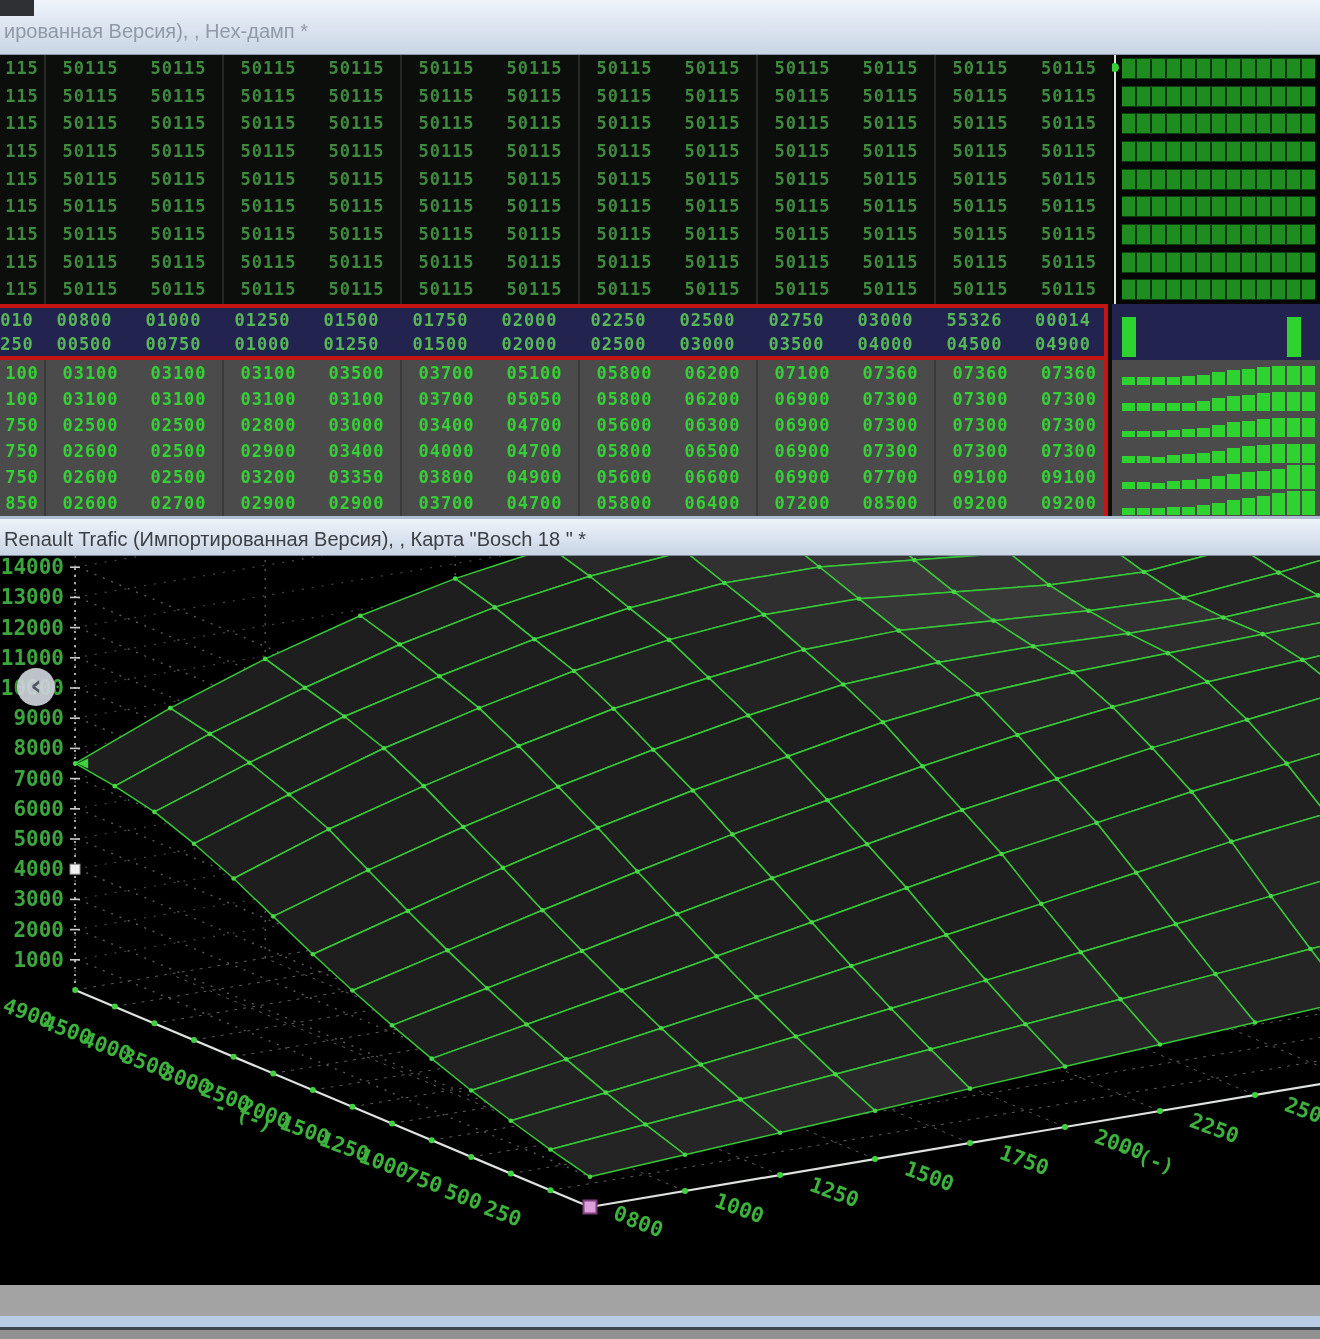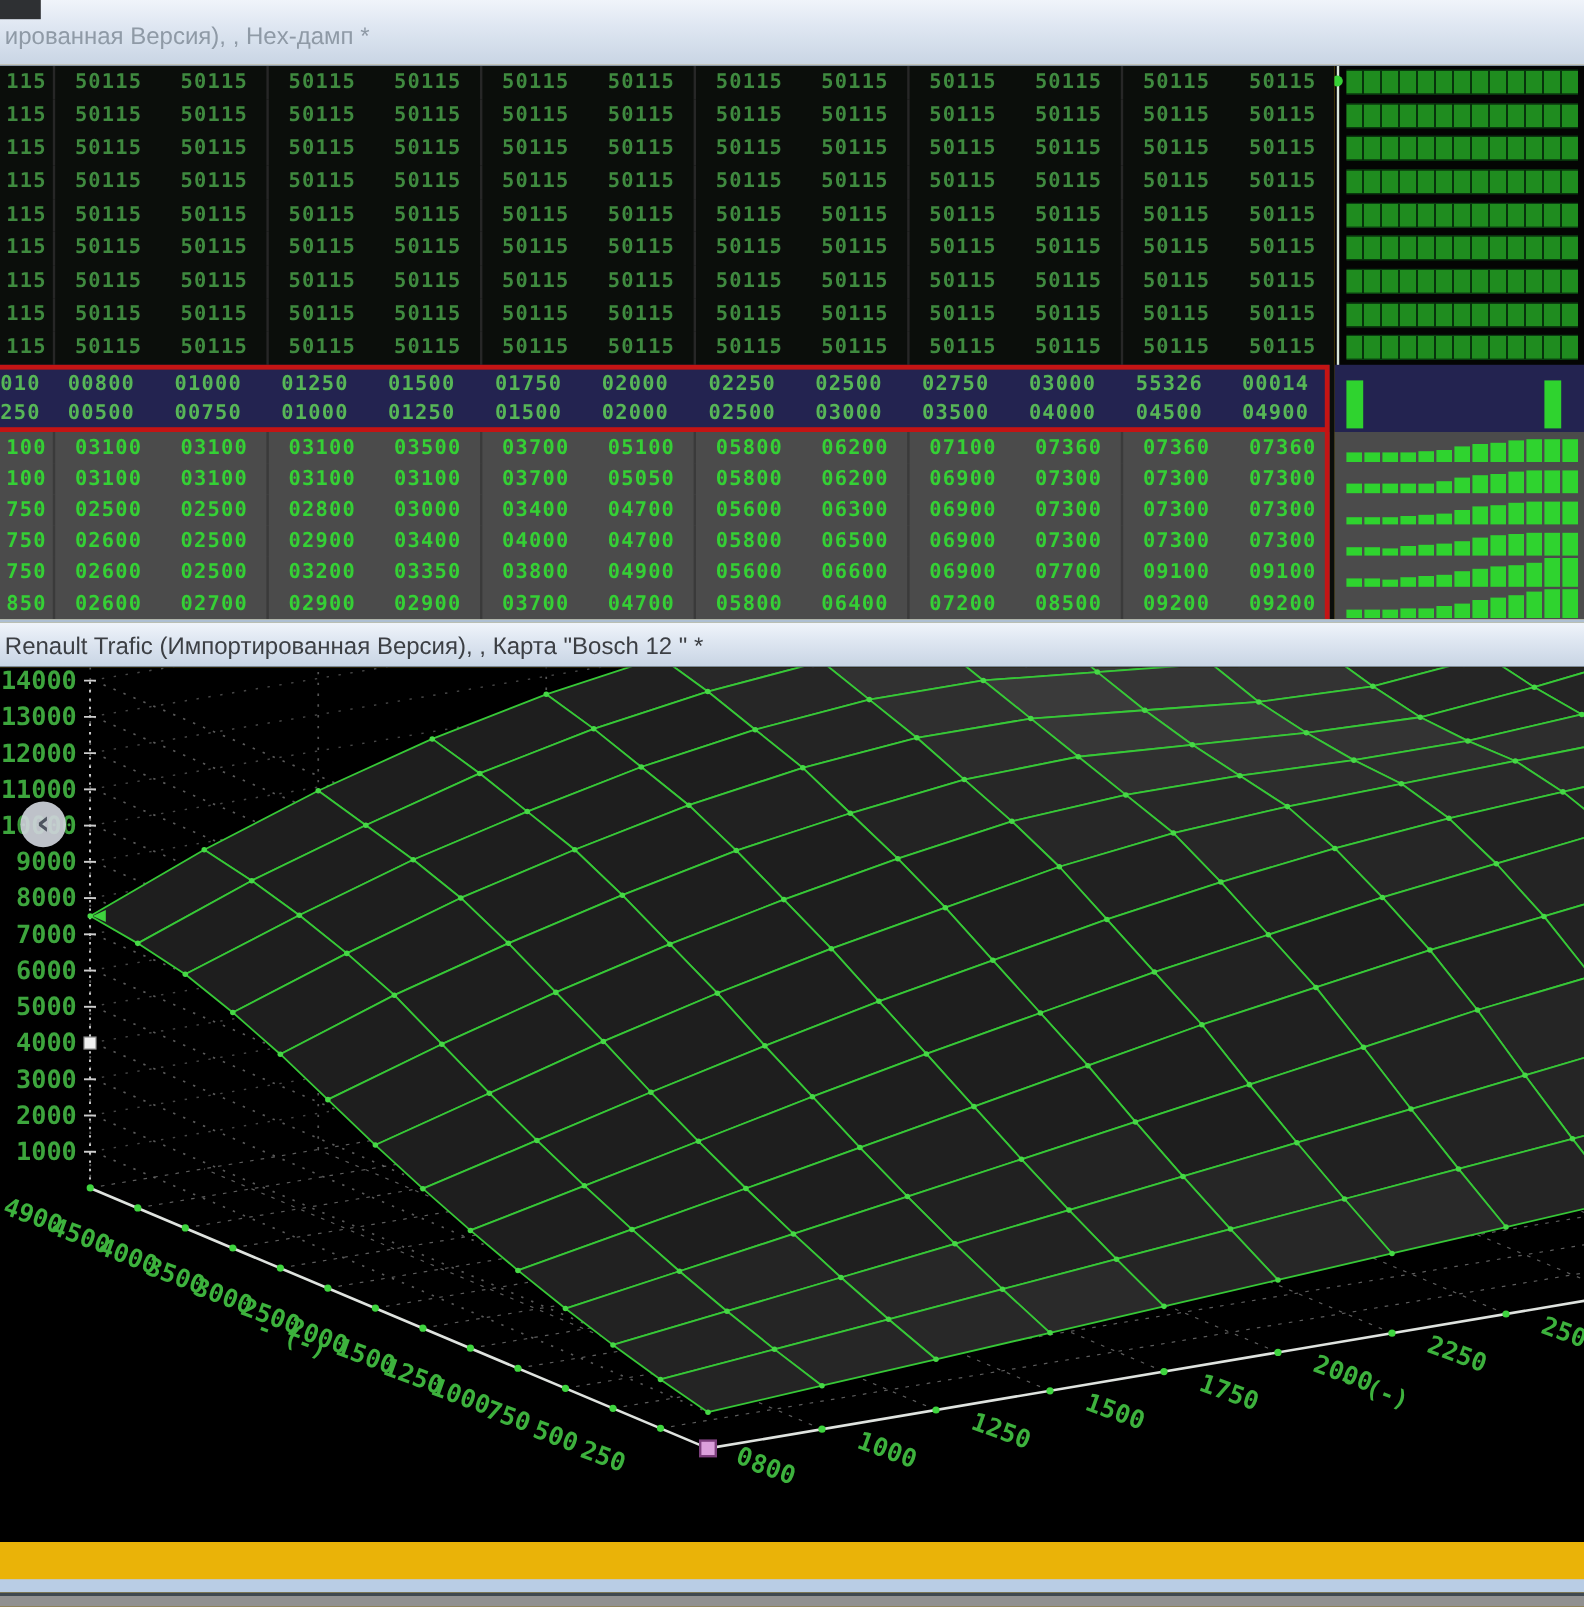--- a/index.html
+++ b/index.html
@@ -1,18 +1,18 @@
 <!DOCTYPE html>
 <html><head>
 <meta charset="utf-8">
 <style>
   * { margin:0; padding:0; box-sizing:border-box; }
   html,body { width:1320px; height:1339px; overflow:hidden; background:#000; font-family:"Liberation Sans",sans-serif; }
   .abs { position:absolute; }
-  #stage { position:relative; width:1320px; height:1339px; background:#eab308; }
+  #stage { position:relative; width:1320px; height:1339px; background:#a3a3a3; }
 
   
   .titlebar { left:0; width:1320px; background:linear-gradient(#f0f4fa 0%, #dfe7f2 40%, #c9d5e4 100%); }
   #titlebar1 { top:0; height:55px; border-bottom:1px solid #8a98a8; }
   #titlebar1 .txt { position:absolute; left:4px; top:20px; font-size:20px; color:#8f9aa6; white-space:nowrap; }
   #corner-notch { left:0; top:0; width:34px; height:16px; background:#2e3033; }
   #titlebar2 { top:516px; height:40px; border-top:3px solid #aebfd2; border-bottom:1px solid #7d8a99; }
   #titlebar2 .txt { position:absolute; left:4px; top:9px; font-size:20px; color:#3c3f44; white-space:nowrap; }
 
   
@@ -219,21 +219,21 @@
           <div class="vbar" style="left: 130px; width: 13px; height: 16.64px; top: 8.36px;"></div>
           <div class="vbar" style="left: 145px; width: 13px; height: 18.72px; top: 6.28px;"></div>
           <div class="vbar" style="left: 160px; width: 13px; height: 22.1px; top: 2.9px;"></div>
           <div class="vbar" style="left: 175px; width: 13px; height: 23.92px; top: 1.08px;"></div>
           <div class="vbar" style="left: 190px; width: 13px; height: 23.92px; top: 1.08px;"></div>
         </div>
       </div>
   </div>
 
   <div class="abs titlebar" id="titlebar2">
-    <div class="txt">Renault Trafic (Импортированная Версия), , Карта "Bosch 12 " *</div>
+    <div class="txt">Renault Trafic (Импортированная Версия), , Карта "Bosch 18 " *</div>
   </div>
 
   <div class="abs" id="plot3d">
     <div id="svghost">
         <svg width="1320" height="729" viewBox="0 0 1320 729">
           <line x1="75.19999999999993" y1="433.9" x2="75.19999999999993" y2="0" stroke="#565656" stroke-width="1.4" stroke-dasharray="2 7"></line>
           <line x1="265.19999999999993" y1="401.9" x2="265.19999999999993" y2="0" stroke="#565656" stroke-width="1.4" stroke-dasharray="2 7"></line>
           <line x1="455.19999999999993" y1="369.9" x2="455.19999999999993" y2="0" stroke="#565656" stroke-width="1.4" stroke-dasharray="2 7"></line>
           <line x1="645.1999999999999" y1="337.9" x2="645.1999999999999" y2="0" stroke="#565656" stroke-width="1.4" stroke-dasharray="2 7"></line>
           <line x1="835.1999999999999" y1="305.9" x2="835.1999999999999" y2="0" stroke="#565656" stroke-width="1.4" stroke-dasharray="2 7"></line>

